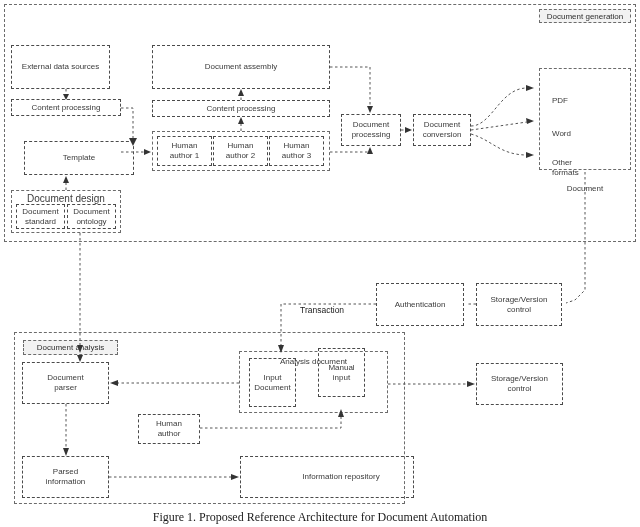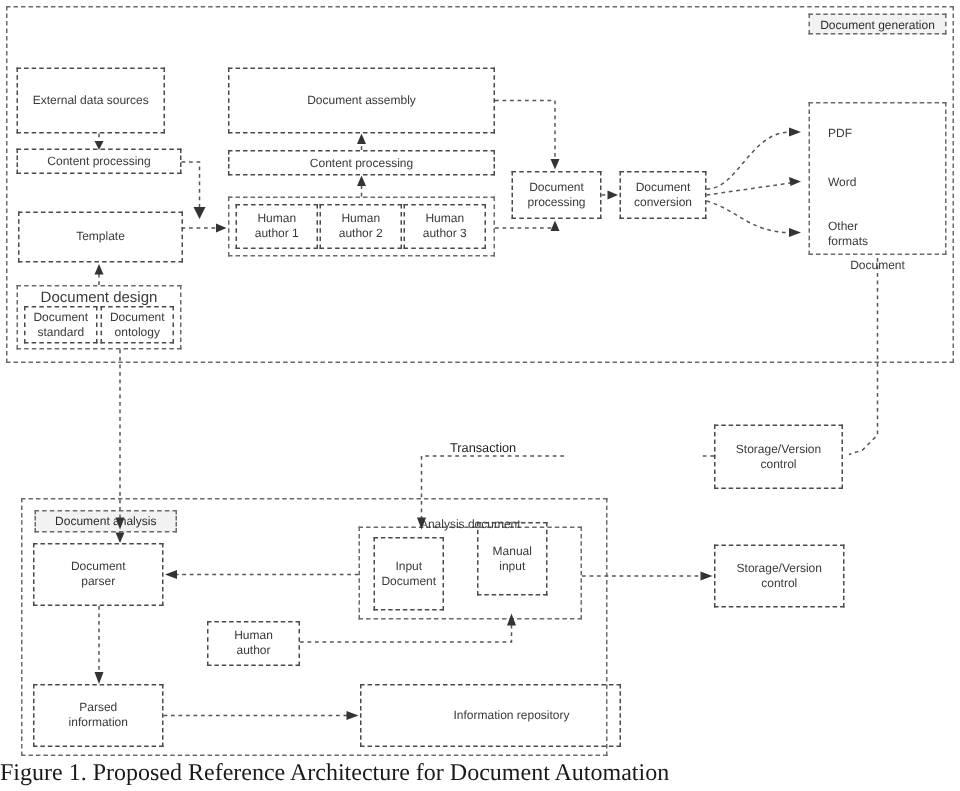--- a/index.html
+++ b/index.html
@@ -45,20 +45,21 @@
     align-items: center;
     justify-content: center;
     padding: 0 4px;
     white-space: nowrap;
   }
   .plain-label {
     position: absolute;
     font-size: 8px;
     color: #3a3a3a;
     white-space: nowrap;
+    margin-top: 12px;
   }
   .plain-label.bold {
     font-weight: normal;
     color: #1a1a1a;
     font-size: 8.5px;
   }
   .inner-title {
     position: absolute;
     top: 2px;
     left: 0;
@@ -83,39 +84,39 @@
   }
   #connectors polygon {
     fill: #333333;
     stroke: none;
   }
   .caption {
     position: absolute;
     left: 0;
     right: 0;
     bottom: 2px;
-    text-align: left;
+    text-align: center;
     font-family: "Liberation Serif", serif;
-    font-size: 16px;
+    font-size: 12px;
     color: #1a1a1a;
   }
 </style>
 </head>
 <body>
 
 <div id="page">
 
   <div class="box container-box" style="left:4px; top:4px; width:632px; height:238px;"></div>
   <div class="label-tag" style="left:539px; top:9px; width:92px; height:14px;">Document generation</div>
 
   <div class="box" style="left:11px; top:45px; width:99px; height:44px;">External data sources</div>
 
   <div class="box" style="left:11px; top:99px; width:110px; height:17px;">Content processing</div>
 
-  <div class="box" style="left:12px; top:141px; width:110px; height:34px;">Template</div>
+  <div class="box" style="left:24px; top:141px; width:110px; height:34px;">Template</div>
 
   <div class="box container-box" style="left:11px; top:190px; width:110px; height:43px;">
     <span class="inner-title">Document design</span>
   </div>
   <div class="box" style="left:16px; top:204px; width:49px; height:25px;">Document
 standard</div>
   <div class="box" style="left:67px; top:204px; width:49px; height:25px;">Document
 ontology</div>
 
   <div class="box" style="left:152px; top:45px; width:178px; height:44px;">Document assembly</div>
@@ -140,20 +141,21 @@
   <div class="box container-box" style="left:539px; top:68px; width:92px; height:102px;"></div>
   <div class="plain-label" style="left:539px; top:172px; width:92px; text-align:center;">Document</div>
 
   <div class="plain-label" style="left:552px; top:84px;">PDF</div>
   <div class="plain-label" style="left:552px; top:117px;">Word</div>
   <div class="plain-label" style="left:552px; top:146px; white-space:pre-line; line-height:1.25;">Other
 formats</div>
 
   <div class="plain-label bold" style="left:300px; top:293px;">Transaction</div>
 
+  <div class="box" style="left:376px; top:283px; width:88px; height:43px;">Authentication</div>
 
   <div class="box" style="left:476px; top:283px; width:86px; height:43px;">Storage/Version
 control</div>
 
   <div class="box container-box" style="left:14px; top:332px; width:391px; height:172px;"></div>
   <div class="label-tag" style="left:23px; top:340px; width:95px; height:15px;">Document analysis</div>
 
   <div class="box" style="left:22px; top:362px; width:87px; height:42px;">Document
 parser</div>
 

